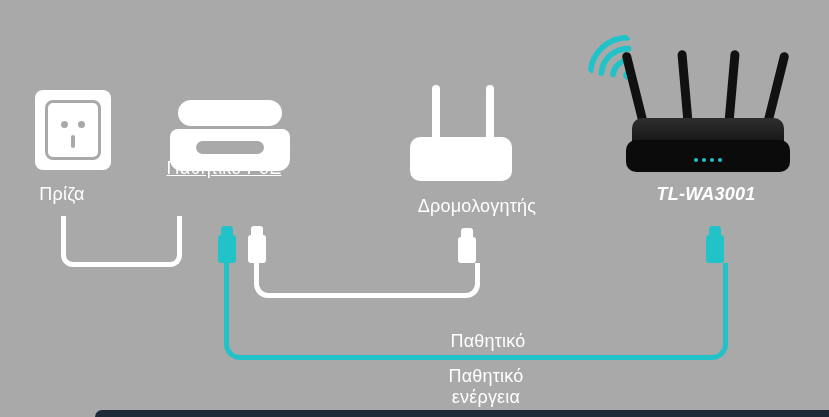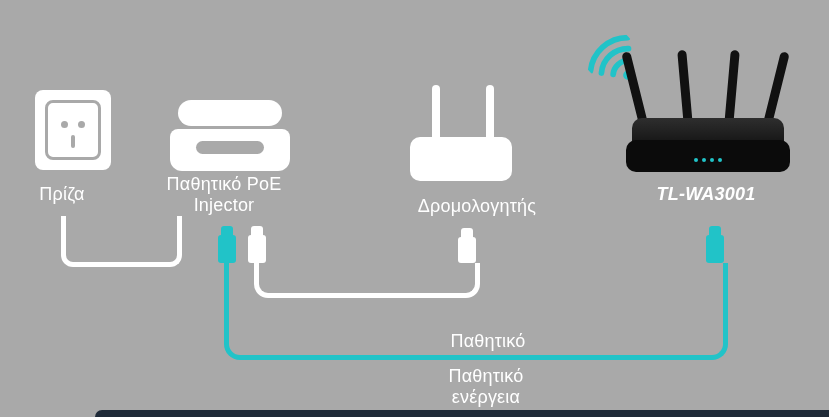--- a/index.html
+++ b/index.html
@@ -86,23 +86,22 @@
     <div class="outlet-hole" style="left:43px; top:31px;"></div>
     <div class="outlet-slot"></div>
   </div>
   <div class="lbl" style="left:12px; top:184px; width:100px;">Πρίζα</div>
 
   <div class="abs" style="left:170px; top:100px; width:120px; height:71px;">
     <div class="inj-lid"></div>
     <div class="inj-body"></div>
     <div class="inj-slot"></div>
   </div>
-  <div class="lbl" style="left:144px; top:174px; width:160px;">
+  <div class="lbl" style="left:144px; top:158px; width:160px;text-decoration:underline;">
     <div>Παθητικό PoE</div>
-    <div>Injector</div>
   </div>
 
   <div class="abs" style="left:410px; top:85px; width:102px; height:96px;">
     <div class="router-ant" style="left:22px; top:0;"></div>
     <div class="router-ant" style="left:76px; top:0;"></div>
     <div class="router-body"></div>
   </div>
   <div class="lbl" style="left:397px; top:196px; width:160px;">Δρομολογητής</div>
 
   <div class="abs" style="left:590px; top:36px; width:210px; height:145px;">

